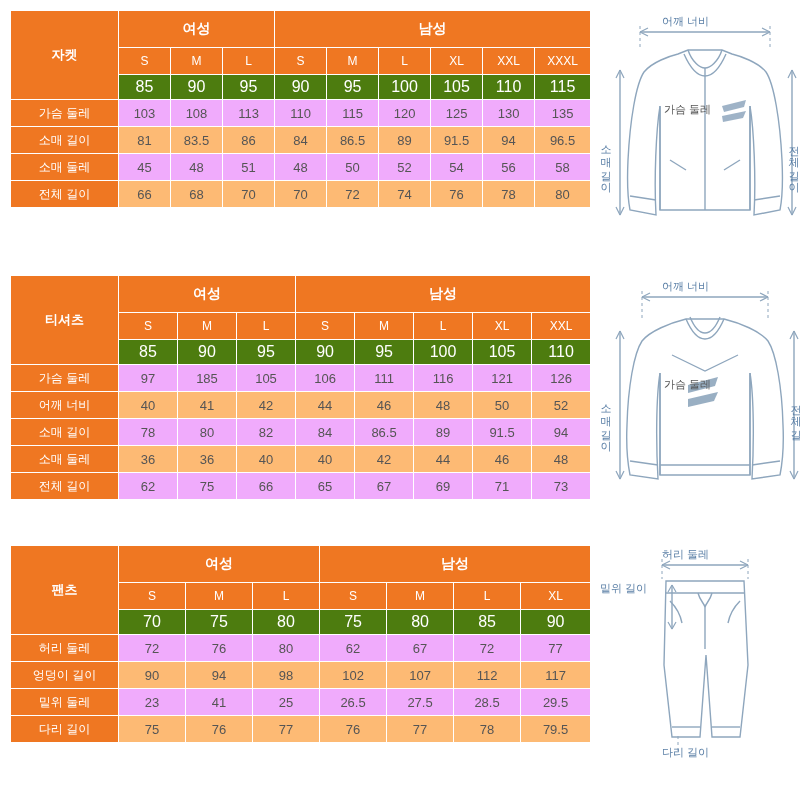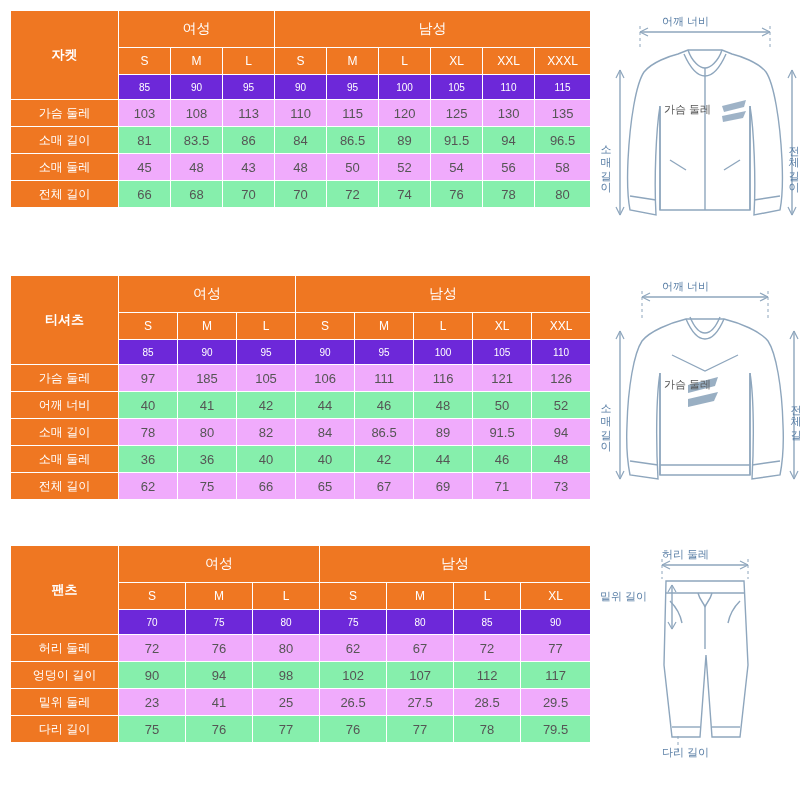--- a/index.html
+++ b/index.html
@@ -38,49 +38,49 @@
     background: #ef7722;
     color: #ffffff;
     font-size: 13px;
     font-weight: bold;
     width: 108px;
   }
   .grp-cell {
     background: #ef7722;
     color: #ffffff;
     font-size: 14px;
-    font-weight: normal;
+    font-weight: bold;
     height: 36px;
   }
   .size-cell {
     background: #ef7722;
     color: #ffffff;
     font-size: 12px;
     height: 26px;
   }
   .num-head-cell {
-    background: #6d28d9;
+    background: #4d7c0f;
     color: #ffffff;
-    font-size: 10px;
+    font-size: 16px;
     height: 24px;
   }
   .row-label {
     background: #ef7722;
     color: #ffffff;
     font-size: 12px;
     height: 26px;
     font-weight: normal;
   }
   .data-cell {
     font-size: 13px;
     height: 26px;
     color: #555555;
   }
   .row-a .data-cell { background: #f0abfc; }
-  .row-b .data-cell { background: #86efac; }
+  .row-b .data-cell { background: #fdba74; }
 
   .diagram {
     position: relative;
     width: 210px;
   }
   .dg-label {
     position: absolute;
     font-size: 11px;
     color: #5a7fa6;
     white-space: nowrap;
@@ -163,21 +163,21 @@
         <td class="data-cell">86.5</td>
         <td class="data-cell">89</td>
         <td class="data-cell">91.5</td>
         <td class="data-cell">94</td>
         <td class="data-cell">96.5</td>
       </tr>
       <tr class="row-a">
         <td class="row-label">소매 둘레</td>
         <td class="data-cell">45</td>
         <td class="data-cell">48</td>
-        <td class="data-cell">43</td>
+        <td class="data-cell">51</td>
         <td class="data-cell">48</td>
         <td class="data-cell">50</td>
         <td class="data-cell">52</td>
         <td class="data-cell">54</td>
         <td class="data-cell">56</td>
         <td class="data-cell">58</td>
       </tr>
       <tr class="row-b">
         <td class="row-label">전체 길이</td>
         <td class="data-cell">66</td>
@@ -456,21 +456,21 @@
         <td class="data-cell">77</td>
         <td class="data-cell">78</td>
         <td class="data-cell">79.5</td>
       </tr>
     </tbody>
       </table>
   </div>
 
   <div class="diagram" style="margin-left:10px; height:230px;">
     <div class="dg-label" style="left:62px; top:2px;">허리 둘레</div>
-    <div class="dg-label" style="left:0px; top:44px;">밑위 길이</div>
+    <div class="dg-label" style="left:0px; top:36px;">밑위 길이</div>
     <div class="dg-label" style="left:62px; top:200px;">다리 길이</div>
     <svg width="210" height="230" viewBox="0 0 210 230">
       <g fill="none" stroke="#8ea6bd" stroke-width="1.4">
 
         <line x1="62" y1="20" x2="148" y2="20"></line>
         <path d="M62 20 l8 -4 M62 20 l8 4" stroke-width="1.2"></path>
         <path d="M148 20 l-8 -4 M148 20 l-8 4" stroke-width="1.2"></path>
         <line x1="62" y1="14" x2="62" y2="34" stroke-dasharray="3 3" stroke-width="1"></line>
         <line x1="148" y1="14" x2="148" y2="34" stroke-dasharray="3 3" stroke-width="1"></line>
 

